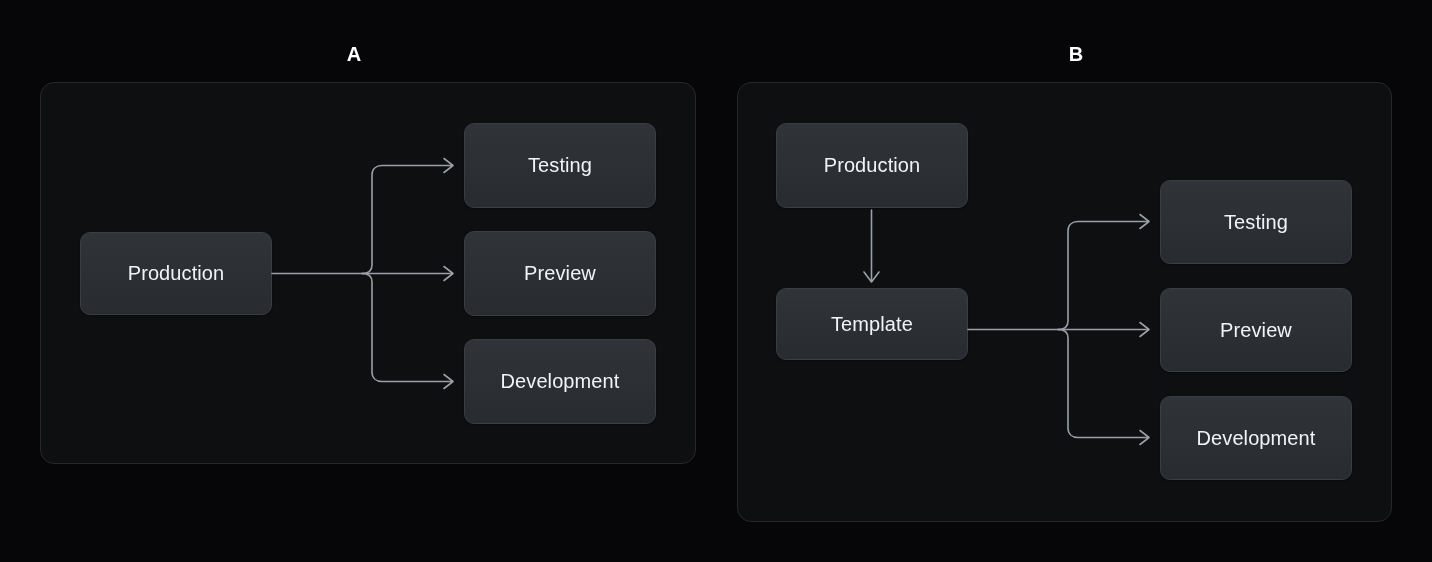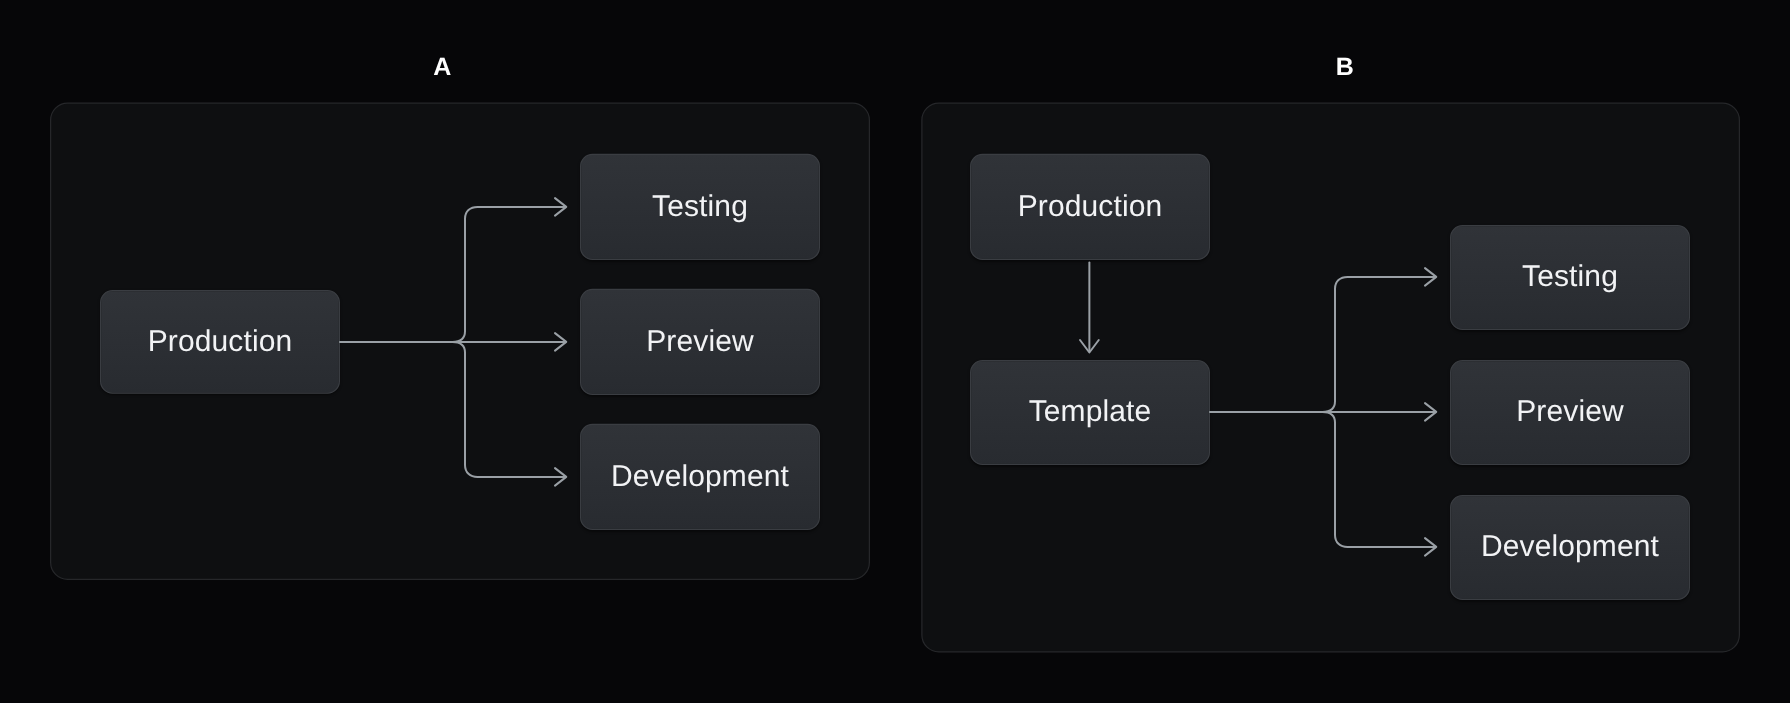--- a/index.html
+++ b/index.html
@@ -39,21 +39,21 @@
 
   .node {
     position: absolute;
     background: linear-gradient(180deg, #303338 0%, #282b30 100%);
     border: 1px solid #3a3d42;
     border-radius: 10px;
     display: flex;
     align-items: center;
     justify-content: center;
     color: #f2f3f5;
-    font-size: 24px;
+    font-size: 20px;
     font-weight: 400;
     letter-spacing: 0.1px;
     box-shadow: 0 1px 2px rgba(0,0,0,0.45);
   }
 
   .node span { pointer-events: none; }
 
   .edges {
     position: absolute;
     left: 0;
@@ -106,21 +106,21 @@
   </div>
 
   <div class="panel-title" style="left:1056px; top:44px;">B</div>
 
   <div class="panel" style="left:737px; top:82px; width:655px; height:440px;"></div>
 
   <div class="node" style="left:776px; top:123px; width:192px; height:85px;">
     <span>Production</span>
   </div>
 
-  <div class="node" style="left:776px; top:288px; width:192px; height:84px;">
+  <div class="node" style="left:776px; top:288px; width:192px; height:72px;">
     <span>Template</span>
   </div>
 
   <div class="node" style="left:1160px; top:180px; width:192px; height:84px;">
     <span>Testing</span>
   </div>
 
   <div class="node" style="left:1160px; top:288px; width:192px; height:84px;">
     <span>Preview</span>
   </div>

